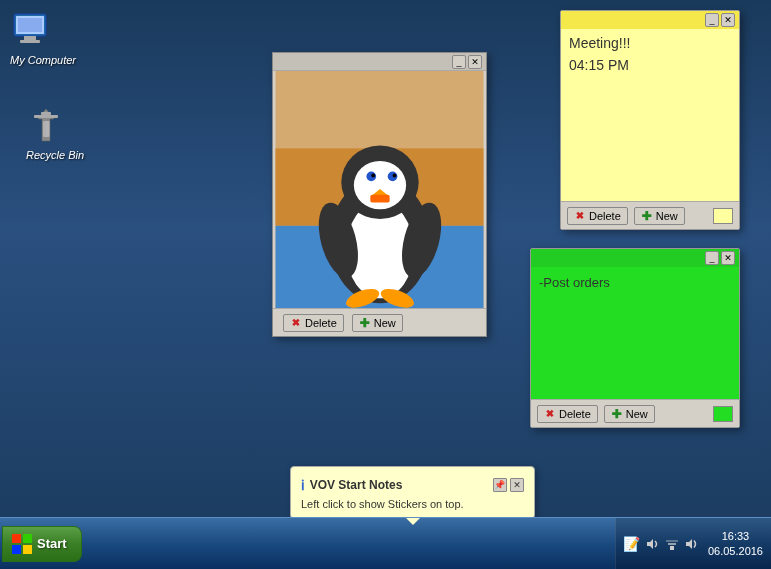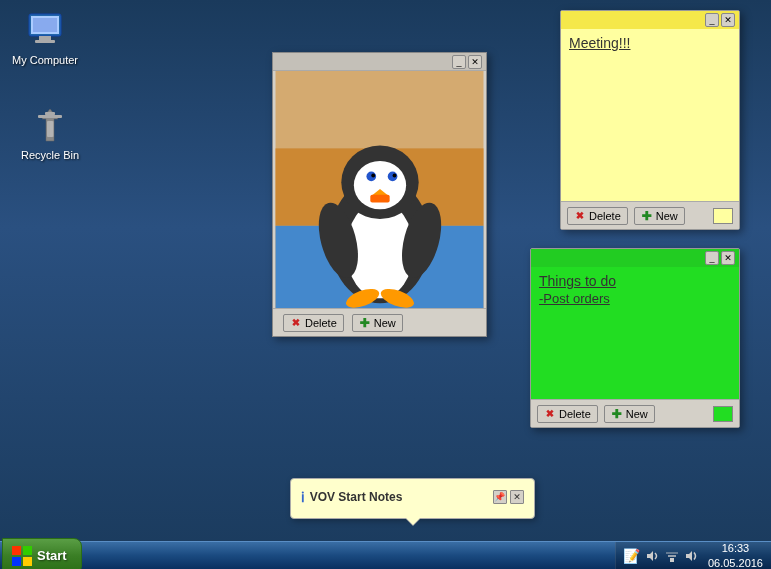--- a/index.html
+++ b/index.html
@@ -19,23 +19,24 @@
       height: 100%;
       background: linear-gradient(180deg, #1a3a5c 0%, #2a5080 40%, #1a3a5c 100%);
       position: relative;
     }
 
     
     .desktop-icon {
       position: absolute;
       display: flex;
       flex-direction: column;
-      align-items: center;
+      align-items: flex-start;
       cursor: pointer;
       width: 70px;
+      font-style: italic;
     }
     .desktop-icon .icon-img {
       width: 40px;
       height: 40px;
       margin-bottom: 4px;
     }
     .desktop-icon .icon-label {
       color: white;
       font-size: 11px;
       text-align: center;
@@ -44,21 +45,21 @@
 
     
     .my-computer-icon {
       top: 10px;
       left: 10px;
     }
 
     
     .recycle-bin-icon {
       top: 105px;
-      left: 15px;
+      left: 26px;
     }
 
     
     .sticky-note {
       position: absolute;
       border: 1px solid #999;
       border-radius: 2px;
       box-shadow: 3px 3px 8px rgba(0,0,0,0.4);
       display: flex;
       flex-direction: column;
@@ -87,21 +88,20 @@
       margin-left: 2px;
     }
 
     .sticky-note-content {
       flex: 1;
       padding: 6px 8px;
       font-size: 13px;
       font-family: 'Segoe UI', Tahoma, sans-serif;
       color: #333;
       overflow: hidden;
-      text-decoration: underline;
     }
 
     .sticky-note-footer {
       height: 28px;
       background: #d4d0c8;
       border-top: 1px solid #aaa;
       display: flex;
       align-items: center;
       padding: 0 6px;
       gap: 6px;
@@ -200,21 +200,21 @@
       padding: 0 10px;
       gap: 8px;
     }
 
     
     .taskbar {
       position: absolute;
       bottom: 0;
       left: 0;
       width: 100%;
-      height: 28px;
+      height: 52px;
       background: linear-gradient(180deg, #3a6ea5 0%, #1a4a80 50%, #0a3060 100%);
       display: flex;
       align-items: center;
       border-top: 1px solid #5a8ec5;
     }
 
     .start-button {
       height: 36px;
       background: linear-gradient(180deg, #5a9e45 0%, #3a7e25 50%, #2a6e15 100%);
       border: 1px solid #2a6e15;
@@ -444,41 +444,41 @@
   </div>
 
   <div class="sticky-note note-yellow">
     <div class="sticky-note-titlebar">
       <div class="sticky-note-titlebar-btn">_</div>
       <div class="sticky-note-titlebar-btn">✕</div>
     </div>
     <div class="sticky-note-content" style="background:#ffffa0;">
       <div style="font-weight:normal; font-size:14px;">Meeting!!!</div>
       <div style="margin-top:6px;"></div>
+      <div style="margin-top:6px; font-size:14px;">04:15 PM</div>
     </div>
     <div class="sticky-note-footer">
       <button class="note-btn">
         <span class="btn-icon x-mark">✖</span>
         <span>Delete</span>
       </button>
       <button class="note-btn">
         <span class="btn-icon plus-mark">✚</span>
         <span>New</span>
       </button>
       <div class="color-swatch" style="background:#ffffa0;"></div>
     </div>
   </div>
 
   <div class="sticky-note note-green">
     <div class="sticky-note-titlebar" style="background:#22cc22;">
       <div class="sticky-note-titlebar-btn">_</div>
       <div class="sticky-note-titlebar-btn">✕</div>
     </div>
     <div class="sticky-note-content" style="background:#22dd22;">
-      <div style="font-size:14px;">Things to do</div>
       <div style="font-size:13px; margin-top:2px;">-Post orders</div>
     </div>
     <div class="sticky-note-footer">
       <button class="note-btn">
         <span class="btn-icon x-mark">✖</span>
         <span>Delete</span>
       </button>
       <button class="note-btn">
         <span class="btn-icon plus-mark">✚</span>
         <span>New</span>
@@ -491,20 +491,21 @@
     <div class="tooltip-header">
       <div class="tooltip-title">
         <span style="color:#3366cc; font-size:14px;">ℹ</span>
         <span>VOV Start Notes</span>
       </div>
       <div class="tooltip-controls">
         <div class="tooltip-ctrl-btn">📌</div>
         <div class="tooltip-ctrl-btn">✕</div>
       </div>
     </div>
+    <div style="font-size:11px; color:#333;">Left click to show Stickers on top.</div>
   </div>
 
   <div class="taskbar">
 
     <div class="start-button">
       <svg class="windows-logo" viewBox="0 0 22 22" xmlns="http://www.w3.org/2000/svg">
         <rect x="1" y="1" width="9" height="9" fill="#ff3300"></rect>
         <rect x="12" y="1" width="9" height="9" fill="#33cc00"></rect>
         <rect x="1" y="12" width="9" height="9" fill="#0033ff"></rect>
         <rect x="12" y="12" width="9" height="9" fill="#ffcc00"></rect>

